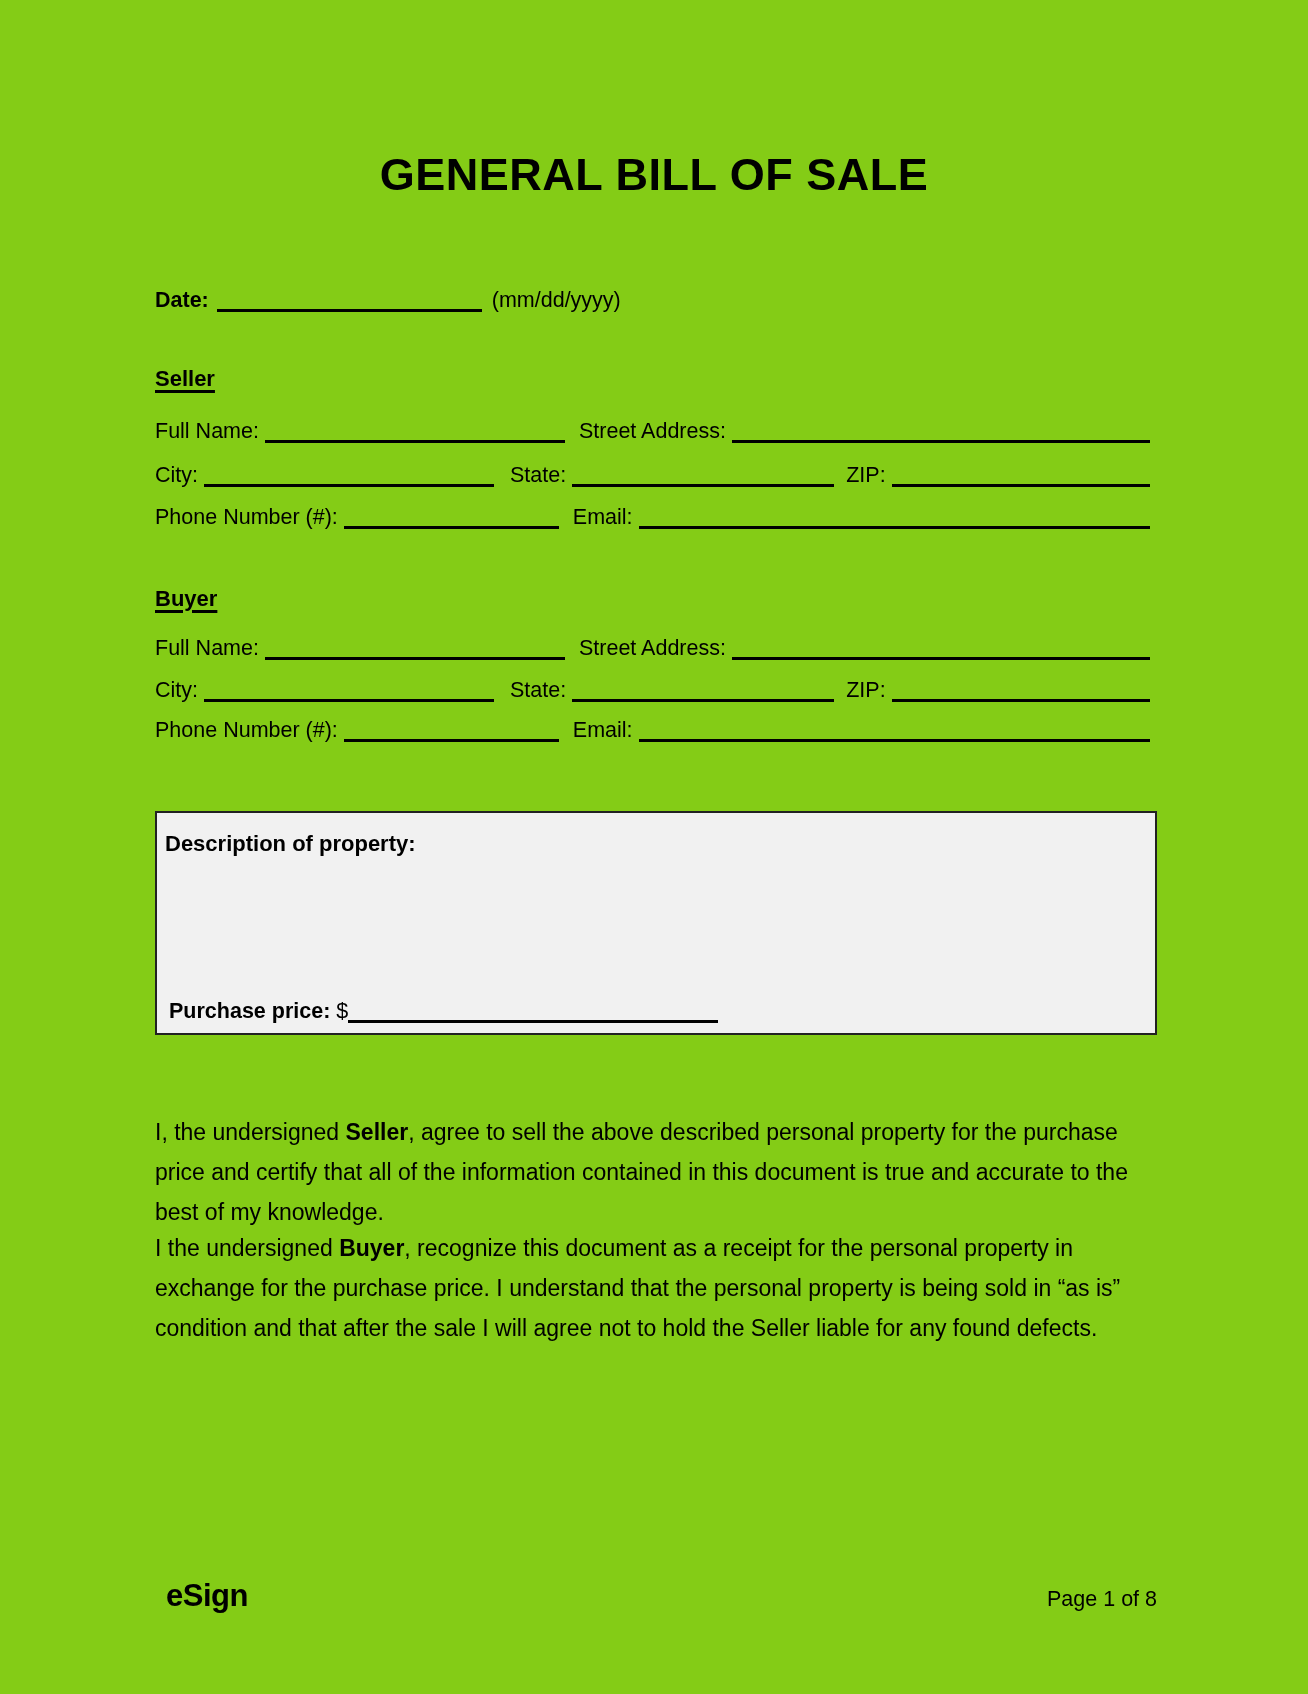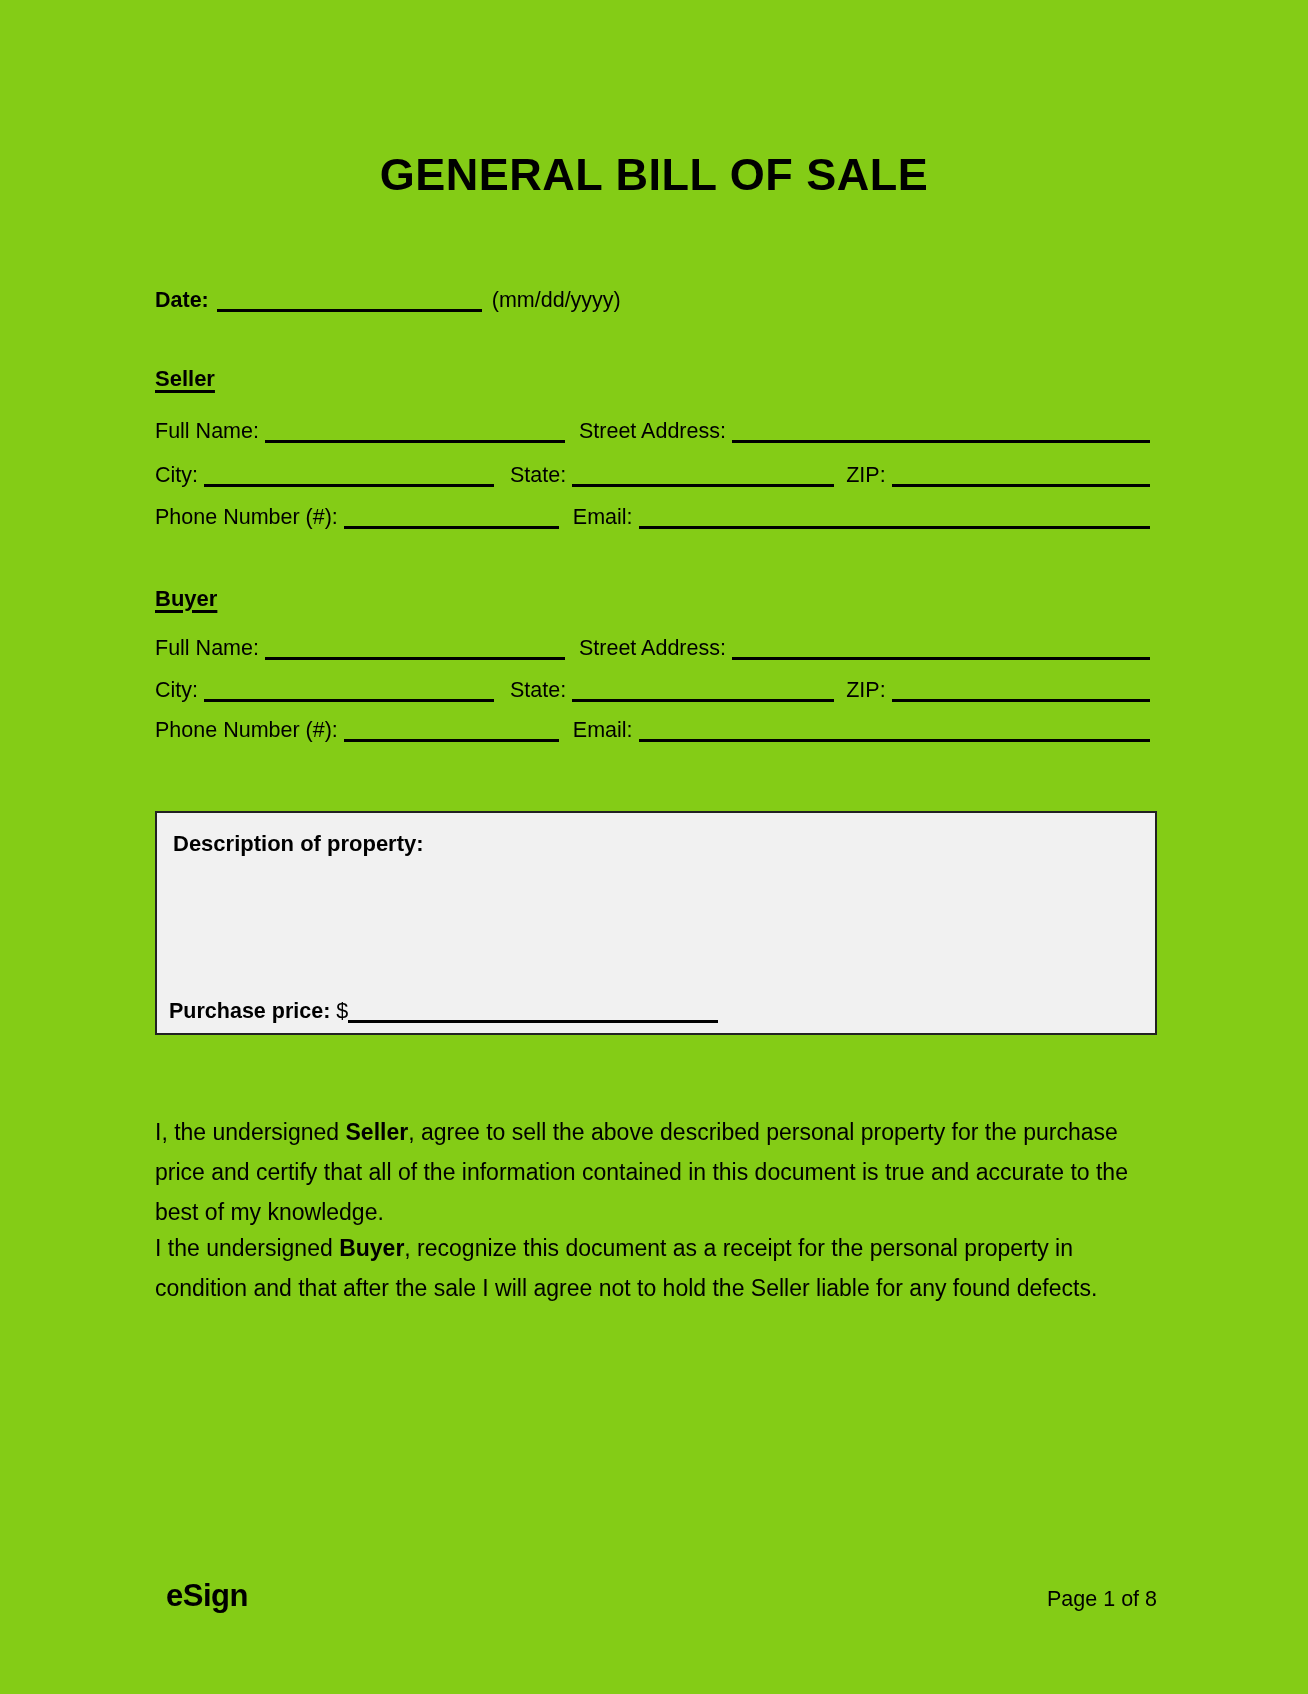--- a/index.html
+++ b/index.html
@@ -40,21 +40,21 @@
     text-underline-offset:4px;
   }
   .desc-box {
     position:absolute;
     top:811px; left:155px;
     width:1002px; height:224px;
     background:#f1f1f1;
     border:2px solid #222222;
   }
   .desc-label {
-    position:absolute; top:18px; left:16px;
+    position:absolute; top:18px; left:8px;
     font-size:22px; font-weight:bold; line-height:26px;
   }
   .desc-input {
     position:absolute; top:58px; left:12px; right:12px; height:112px;
   }
   .price-row {
     position:absolute; left:12px; bottom:10px;
     display:flex; align-items:flex-end;
   }
   .para {
@@ -146,19 +146,20 @@
   </div>
 
   <div class="para" style="top:1112px;">
     <div><span>I, the undersigned </span><span class="bold">Seller</span><span>, agree to sell the above described personal property for the purchase</span></div>
     <div>price and certify that all of the information contained in this document is true and accurate to the</div>
     <div>best of my knowledge.</div>
   </div>
 
   <div class="para" style="top:1228px;">
     <div><span>I the undersigned </span><span class="bold">Buyer</span><span>, recognize this document as a receipt for the personal property in</span></div>
+    <div>exchange for the purchase price. I understand that the personal property is being sold in “as is”</div>
     <div>condition and that after the sale I will agree not to hold the Seller liable for any found defects.</div>
   </div>
 
   <div class="brand">eSign</div>
   <div class="page-num">Page 1 of 8</div>
 
 </div>
 
 </body></html>

